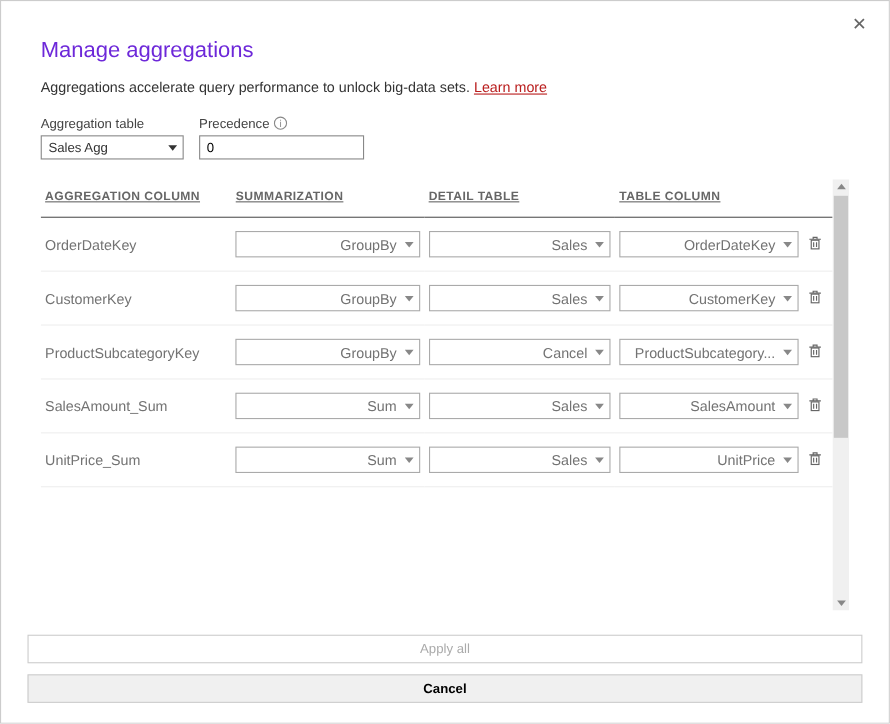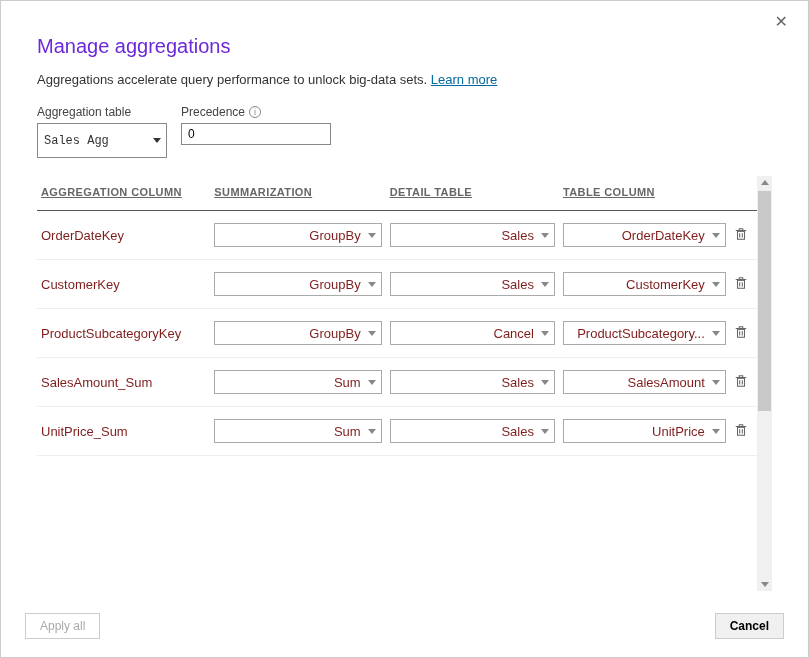--- a/index.html
+++ b/index.html
@@ -39,21 +39,21 @@
     font-weight: 400;
     color: #6d28d9;
     margin: 0 0 14px 0;
   }
   .subtitle {
     font-size: 13px;
     color: #333;
     margin: 0 0 18px 0;
   }
   .subtitle a {
-    color: #0369a1;
+    color: #b91c1c;
     text-decoration: underline;
     cursor: pointer;
   }
   .controls-row {
     display: flex;
     gap: 14px;
     margin-bottom: 18px;
   }
   .control-group {
     display: flex;
@@ -73,29 +73,28 @@
     height: 12px;
     border: 1px solid #888;
     border-radius: 50%;
     font-size: 9px;
     align-items: center;
     justify-content: center;
     color: #888;
   }
   .select-input {
     position: relative;
-    height: 35px;
+    height: 22px;
     border: 1px solid #888;
     background: #fff;
     display: flex;
     align-items: center;
     padding: 0 18px 0 6px;
     font-size: 12px;
     cursor: pointer;
-    font-family: Liberation Mono, monospace;
   }
   .select-input.agg-table { width: 130px; }
   .text-input {
     height: 22px;
     border: 1px solid #888;
     background: #fff;
     padding: 0 6px;
     font-size: 12px;
     width: 150px;
   }
@@ -150,21 +149,21 @@
     letter-spacing: 0.4px;
     color: #666;
     padding: 10px 4px 12px 4px;
     border-bottom: 1px solid #555;
     text-decoration: underline;
   }
   tbody td {
     padding: 12px 4px;
     border-bottom: 1px solid #eee;
     font-size: 13px;
-    color: #7f1d1d;
+    color: #737373;
     vertical-align: middle;
   }
   .agg-col { width: 166px; }
   .sum-col { width: 168px; }
   .dt-col  { width: 166px; }
   .dc-col  { width: 158px; }
   .del-col { width: 26px; }
   .cell-select {
     position: relative;
     height: 24px;
@@ -186,20 +185,21 @@
   .trash-icon {
     cursor: pointer;
     display: inline-flex;
     color: #666;
   }
   .footer {
     display: flex;
     justify-content: space-between;
     gap: 10px;
     padding: 12px 24px 18px 24px;
+    flex-direction: column;
   }
   .btn {
     font-size: 12px;
     padding: 5px 14px;
     border: 1px solid #ccc;
     background: #fff;
     cursor: pointer;
   }
   .btn.disabled {
     color: #aaa;

